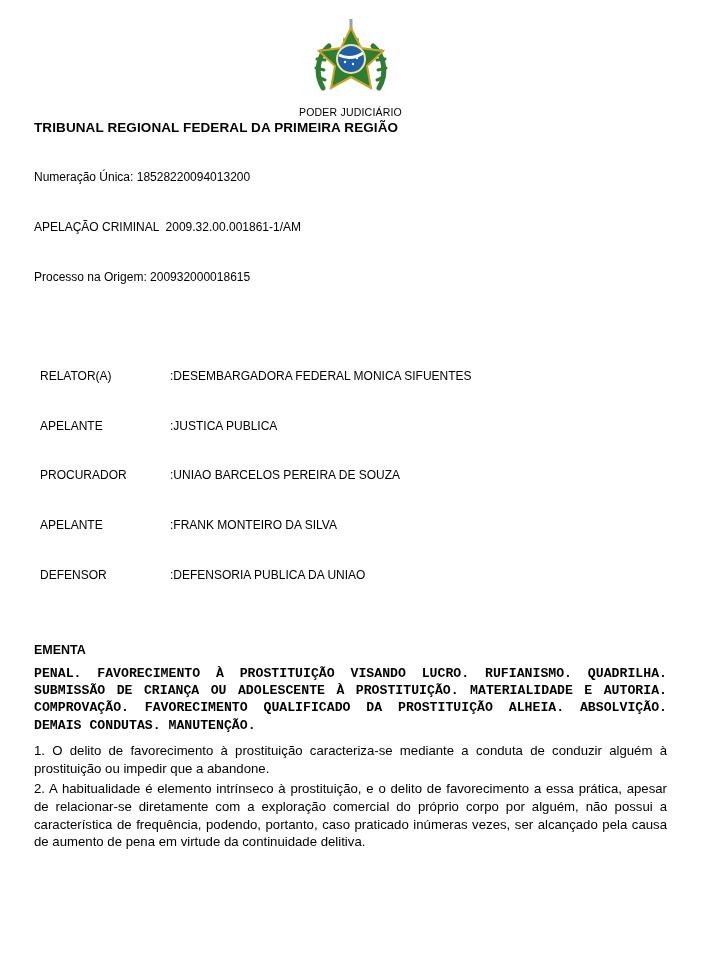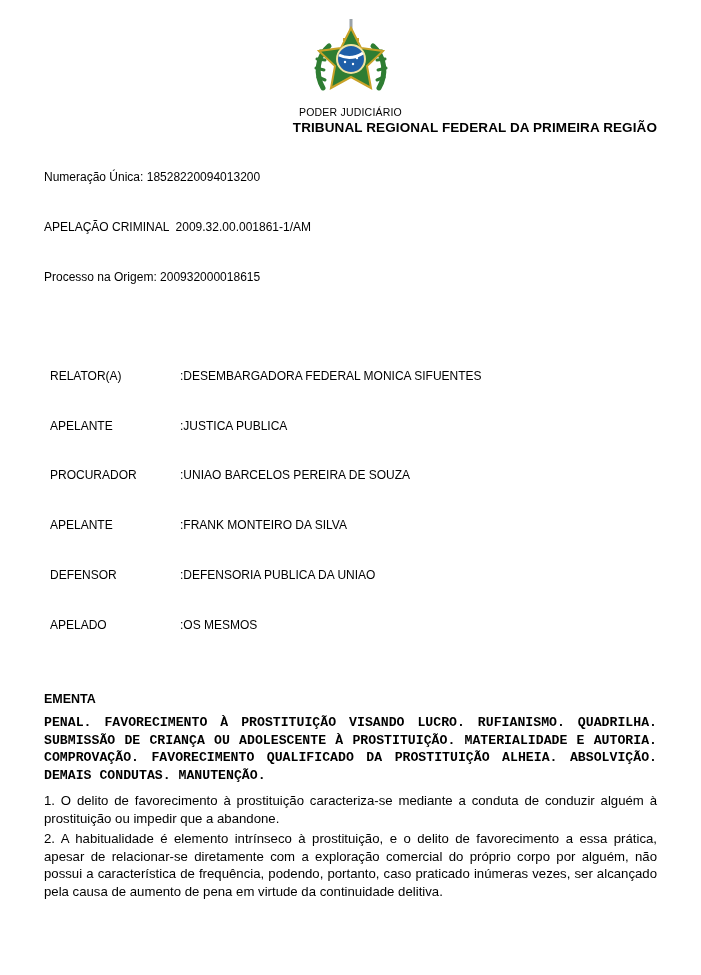--- a/index.html
+++ b/index.html
@@ -12,21 +12,21 @@
     height: 975px;
     font-family: "Liberation Serif", serif;
     color: #000000;
     overflow: hidden;
   }
   .page {
     position: relative;
     width: 701px;
     height: 975px;
     box-sizing: border-box;
-    padding: 0 44px;
+    padding: 0 34px;
   }
   
   .crest-wrap {
     display: flex;
     justify-content: center;
     padding-top: 18px;
   }
   .crest {
     width: 84px;
     height: 84px;
@@ -35,21 +35,21 @@
 
   
   .poder {
     text-align: center;
     font-family: "Liberation Sans", sans-serif;
     font-size: 10.5px;
     letter-spacing: 0.2px;
     margin-top: 4px;
   }
   .tribunal {
-    text-align: right;
+    text-align: left;
     font-family: "Liberation Sans", sans-serif;
     font-size: 13.5px;
     font-weight: bold;
     letter-spacing: 0.1px;
     margin-top: 2px;
   }
 
   
   .mono {
     font-family: Liberation Sans, sans-serif;
@@ -137,21 +137,20 @@
     <div>APELAÇÃO CRIMINAL  2009.32.00.001861-1/AM</div>
     <div>Processo na Origem: 200932000018615</div>
   </div>
 
   <div class="mono parties">
     <div class="party-row"><span class="party-role">RELATOR(A)</span><span>:</span><span>DESEMBARGADORA FEDERAL MONICA SIFUENTES</span></div>
     <div class="party-row"><span class="party-role">APELANTE</span><span>:</span><span>JUSTICA PUBLICA</span></div>
     <div class="party-row"><span class="party-role">PROCURADOR</span><span>:</span><span>UNIAO BARCELOS PEREIRA DE SOUZA</span></div>
     <div class="party-row"><span class="party-role">APELANTE</span><span>:</span><span>FRANK MONTEIRO DA SILVA</span></div>
     <div class="party-row"><span class="party-role">DEFENSOR</span><span>:</span><span>DEFENSORIA PUBLICA DA UNIAO</span></div>
-    <div class="party-row"><span class="party-role">APELADO</span><span>:</span><span>OS MESMOS</span></div>
   </div>
 
   <div class="section-title">EMENTA</div>
 
   <p class="ementa-head">PENAL. FAVORECIMENTO À PROSTITUIÇÃO VISANDO LUCRO. RUFIANISMO. QUADRILHA. SUBMISSÃO DE CRIANÇA OU ADOLESCENTE À PROSTITUIÇÃO. MATERIALIDADE E AUTORIA. COMPROVAÇÃO. FAVORECIMENTO QUALIFICADO DA PROSTITUIÇÃO ALHEIA. ABSOLVIÇÃO. DEMAIS CONDUTAS. MANUTENÇÃO.</p>
 
   <p class="item">1. O delito de favorecimento à prostituição caracteriza-se mediante a conduta de conduzir alguém à prostituição ou impedir que a abandone.</p>
   <p class="item">2. A habitualidade é elemento intrínseco à prostituição, e o delito de favorecimento a essa prática, apesar de relacionar-se diretamente com a exploração comercial do próprio corpo por alguém, não possui a característica de frequência, podendo, portanto, caso praticado inúmeras vezes, ser alcançado pela causa de aumento de pena em virtude da continuidade delitiva.</p>
 
 </div>

